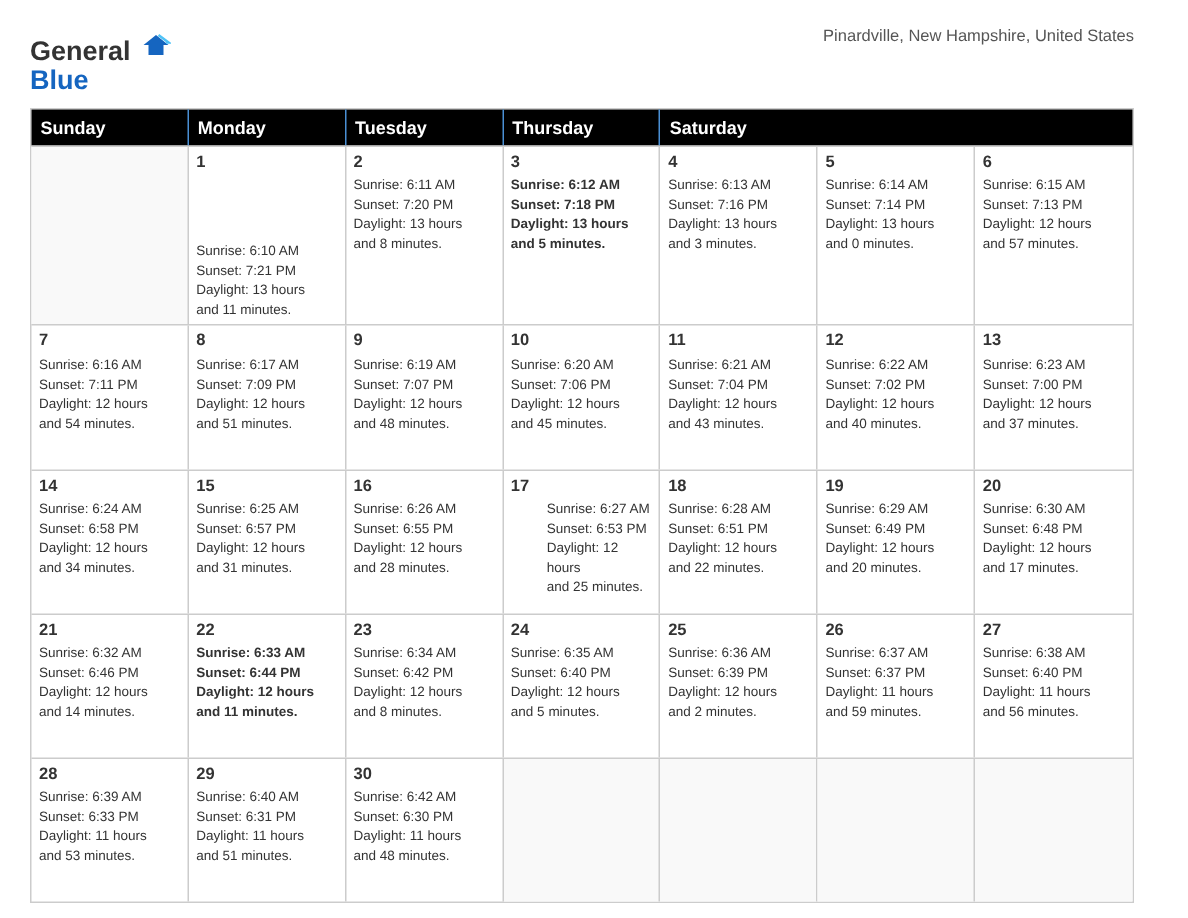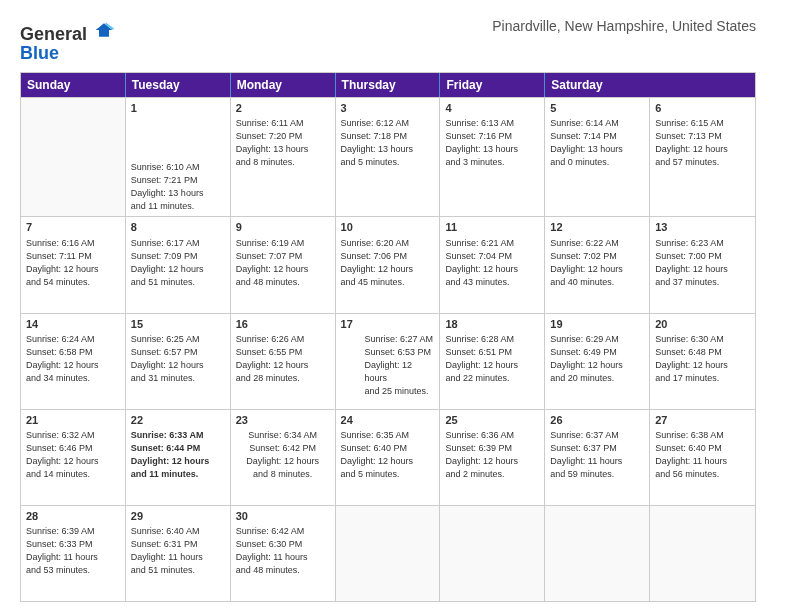--- a/index.html
+++ b/index.html
@@ -44,34 +44,34 @@
     }
     .title-section {
       text-align: right;
     }
     .month-title {
       font-size: 32px;
       font-weight: bold;
       color: #333;
     }
     .location {
-      font-size: 14px;
+      font-size: 11px;
       color: #555;
       margin-top: 2px;
     }
     .calendar {
       flex: 1;
       display: flex;
       flex-direction: column;
       border: 1px solid #ccc;
     }
     .cal-header-row {
       display: grid;
       grid-template-columns: repeat(7, 1fr);
-      background: #4c1d95;
+      background: #000000;
     }
     .cal-header-cell {
       color: #fff;
       font-weight: bold;
       font-size: 12px;
       padding: 5px 6px;
       text-align: left;
       border-right: 1px solid #4a8fd4;
     }
     .cal-header-cell:last-child { border-right: none; }
@@ -128,24 +128,23 @@
       </div>
     </div>
     <div class="title-section">
       <div class="location">Pinardville, New Hampshire, United States</div>
     </div>
   </div>
 
   <div class="calendar">
     <div class="cal-header-row">
     <div class="cal-header-cell">Sunday</div>
+        <div class="cal-header-cell">Monday</div>
         <div class="cal-header-cell">Tuesday</div>
-        <div class="cal-header-cell">Monday</div>
         <div class="cal-header-cell">Thursday</div>
-        <div class="cal-header-cell">Friday</div>
         <div class="cal-header-cell">Saturday</div>
       </div>
     <div class="cal-body">
     <div class="cal-row">
           <div class="cal-cell empty"></div>
           <div class="cal-cell">
             <div class="day-num">1</div>
             <div class="cell-text" style="white-space: pre-line; margin-top: 45px;">Sunrise: 6:10 AM
 Sunset: 7:21 PM
 Daylight: 13 hours
@@ -153,21 +152,21 @@
           </div>
           <div class="cal-cell">
             <div class="day-num">2</div>
             <div class="cell-text" style="white-space: pre-line;">Sunrise: 6:11 AM
 Sunset: 7:20 PM
 Daylight: 13 hours
 and 8 minutes.</div>
           </div>
           <div class="cal-cell">
             <div class="day-num">3</div>
-            <div class="cell-text" style="white-space: pre-line;">Sunrise: 6:12 AM
+            <div class="cell-text" style="white-space: pre-line; font-weight: bold;">Sunrise: 6:12 AM
 Sunset: 7:18 PM
 Daylight: 13 hours
 and 5 minutes.</div>
           </div>
           <div class="cal-cell">
             <div class="day-num">4</div>
             <div class="cell-text" style="white-space: pre-line;">Sunrise: 6:13 AM
 Sunset: 7:16 PM
 Daylight: 13 hours
 and 3 minutes.</div>
@@ -299,21 +298,21 @@
           </div>
           <div class="cal-cell">
             <div class="day-num">22</div>
             <div class="cell-text" style="white-space: pre-line; font-weight: bold;">Sunrise: 6:33 AM
 Sunset: 6:44 PM
 Daylight: 12 hours
 and 11 minutes.</div>
           </div>
           <div class="cal-cell">
             <div class="day-num">23</div>
-            <div class="cell-text" style="white-space: pre-line; text-align: center;">Sunrise: 6:34 AM
+            <div class="cell-text" style="white-space: pre-line;">Sunrise: 6:34 AM
 Sunset: 6:42 PM
 Daylight: 12 hours
 and 8 minutes.</div>
           </div>
           <div class="cal-cell">
             <div class="day-num">24</div>
             <div class="cell-text" style="white-space: pre-line;">Sunrise: 6:35 AM
 Sunset: 6:40 PM
 Daylight: 12 hours
 and 5 minutes.</div>

